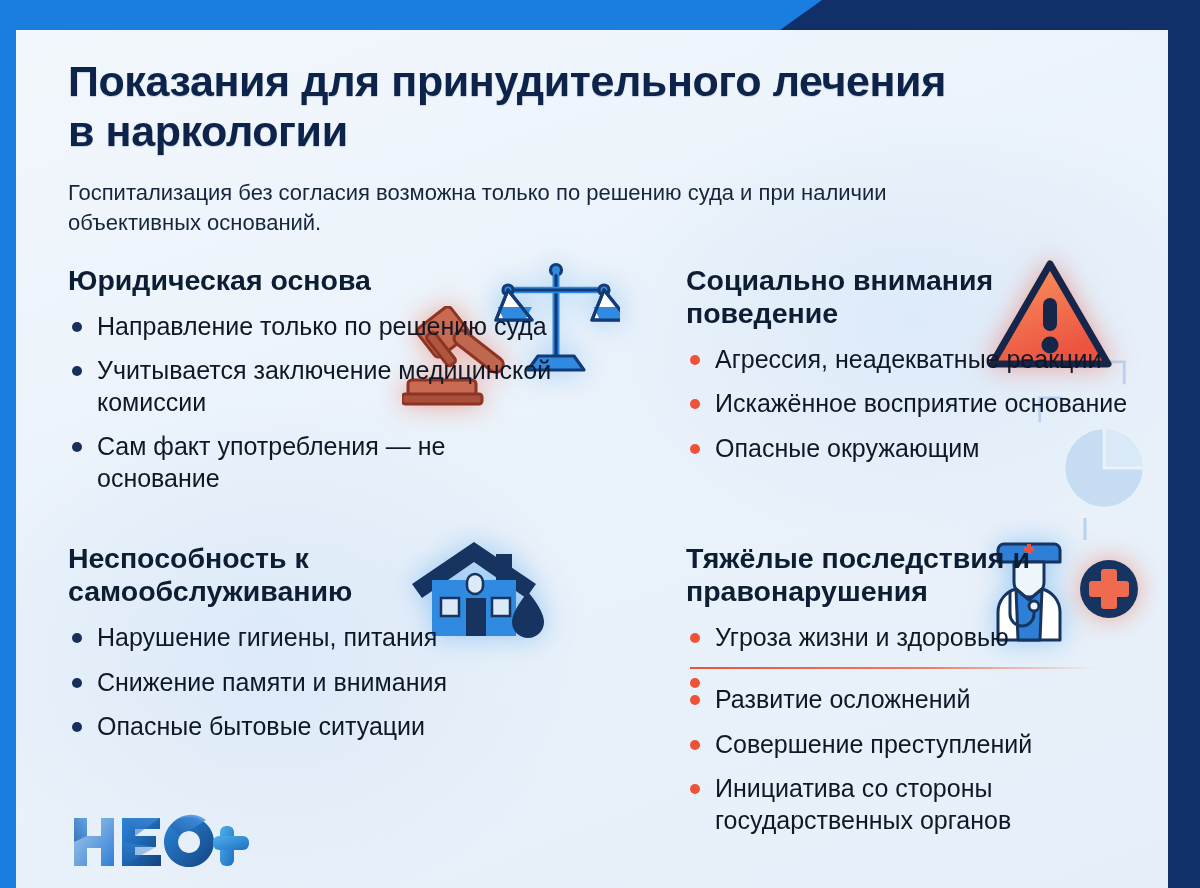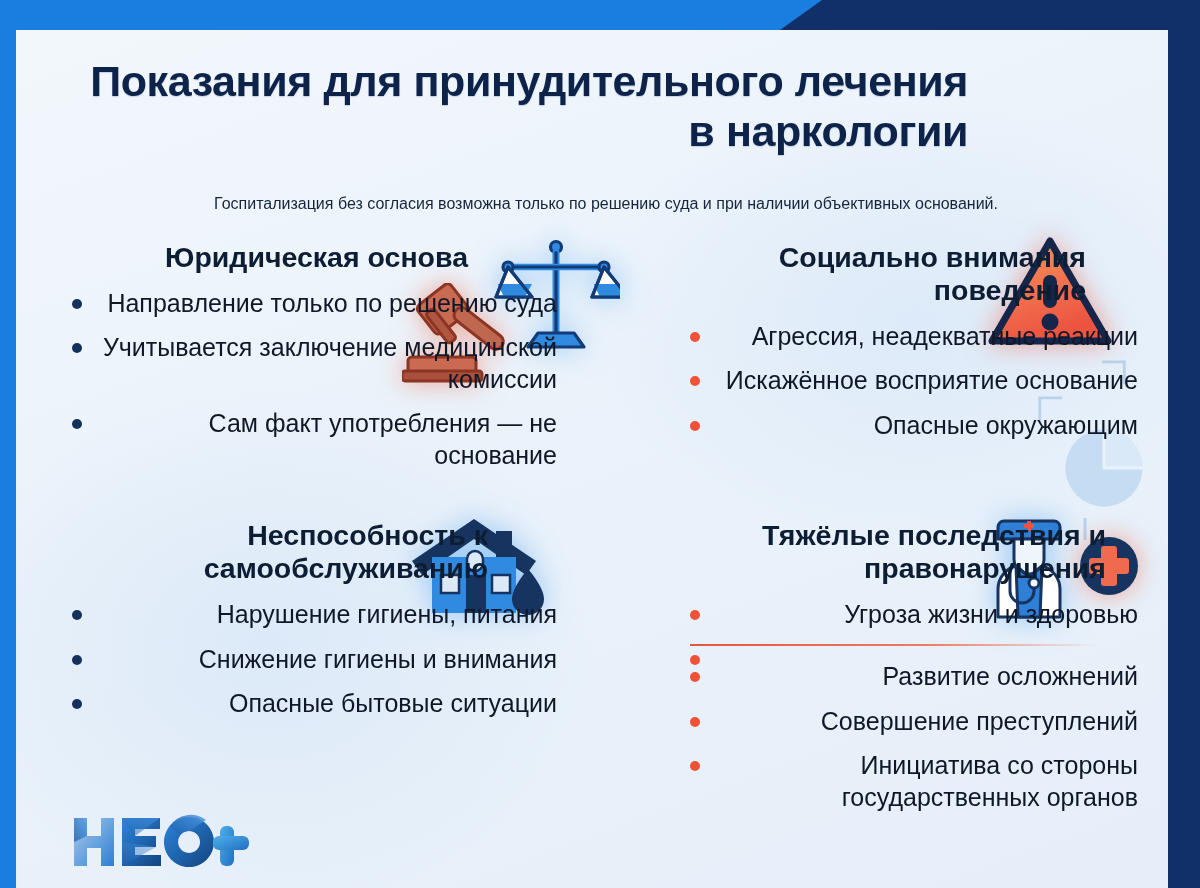--- a/index.html
+++ b/index.html
@@ -39,40 +39,39 @@
     position: absolute;
     left: 16px;
     top: 30px;
     width: 1152px;
     height: 858px;
     background:
       radial-gradient(ellipse 520px 360px at 78% 34%, #ddeaf9 0%, rgba(221,234,249,0) 62%),
       radial-gradient(ellipse 520px 420px at 22% 72%, #dce9f8 0%, rgba(220,233,248,0) 62%),
       linear-gradient(160deg, #f2f7fc 0%, #eaf2fa 45%, #e6eff9 100%);
     overflow: hidden;
-    text-align: right;
   }
 
   
   .header { padding: 26px 48px 0 52px; }
   .title {
     font-size: 43px;
     font-weight: 700;
     line-height: 1.17;
     letter-spacing: -0.4px;
     color: #0e2349;
     margin: 0;
     max-width: 900px;
     text-shadow: 0 1px 1px rgba(140,165,195,0.45);
   }
   .subtitle {
-    font-size: 16px;
+    font-size: 22px;
     line-height: 1.37;
     color: #16253c;
-    margin: 36px 0 0 0;
+    margin: 21px 0 0 0;
     max-width: 930px;
   }
 
   
   .grid {
     position: relative;
     margin-top: 26px;
     padding: 0 30px 0 52px;
     display: grid;
     grid-template-columns: 570px 1fr;
@@ -269,21 +268,21 @@
           <rect x="58" y="58" width="20" height="38" fill="#16345f"></rect>
           <rect x="33" y="58" width="18" height="18" fill="#dceaf8" stroke="#16345f" stroke-width="2.5"></rect>
           <rect x="84" y="58" width="18" height="18" fill="#dceaf8" stroke="#16345f" stroke-width="2.5"></rect>
           <rect x="59" y="34" width="16" height="20" rx="8" fill="#dceaf8" stroke="#16345f" stroke-width="2.5"></rect>
           <path d="M120 52 C120 52 104 70 104 82 a16 16 0 0 0 32 0 C136 70 120 52 120 52 Z" fill="#16345f"></path>
         </svg>
 
         <h2 class="block-head">Неспособность к самообслуживанию</h2>
         <ul class="points" style="--bullet:#16305c">
           <li>Нарушение гигиены, питания</li>
-          <li>Снижение гигиены и внимания</li>
+          <li>Снижение памяти и внимания</li>
           <li>Опасные бытовые ситуации</li>
         </ul>
       </div>
 
       <div class="block col-right wide-head">
 
         <svg class="icon-wrap ic-doctor glow-blue" viewBox="0 0 108 104">
           <g stroke="#16345f" stroke-width="3" stroke-linejoin="round" stroke-linecap="round">
             <path d="M24 6 H74 a6 6 0 0 1 6 6 V24 H18 V12 a6 6 0 0 1 6 -6 Z" fill="#2f7fd6"></path>
             <rect x="44" y="9" width="10" height="4" fill="#ec5340" stroke="none"></rect>

